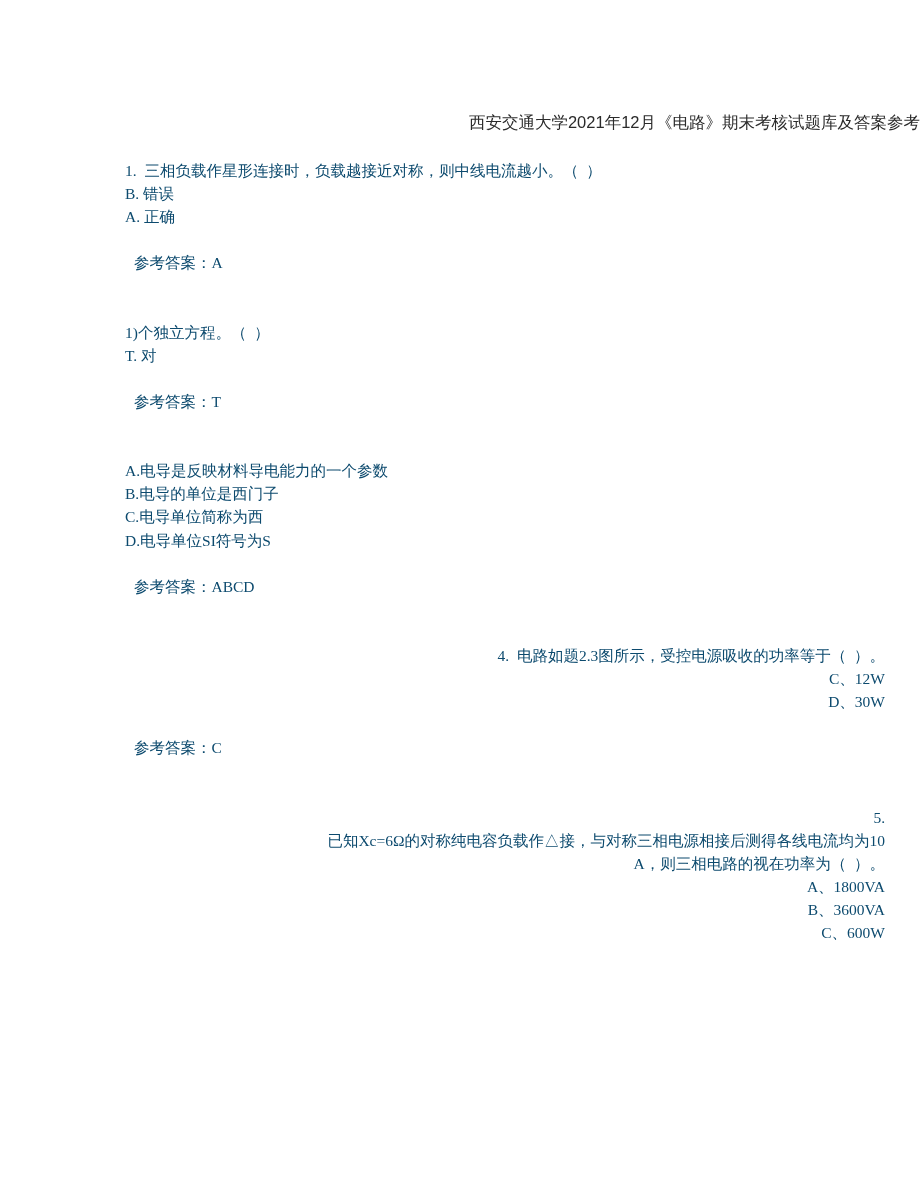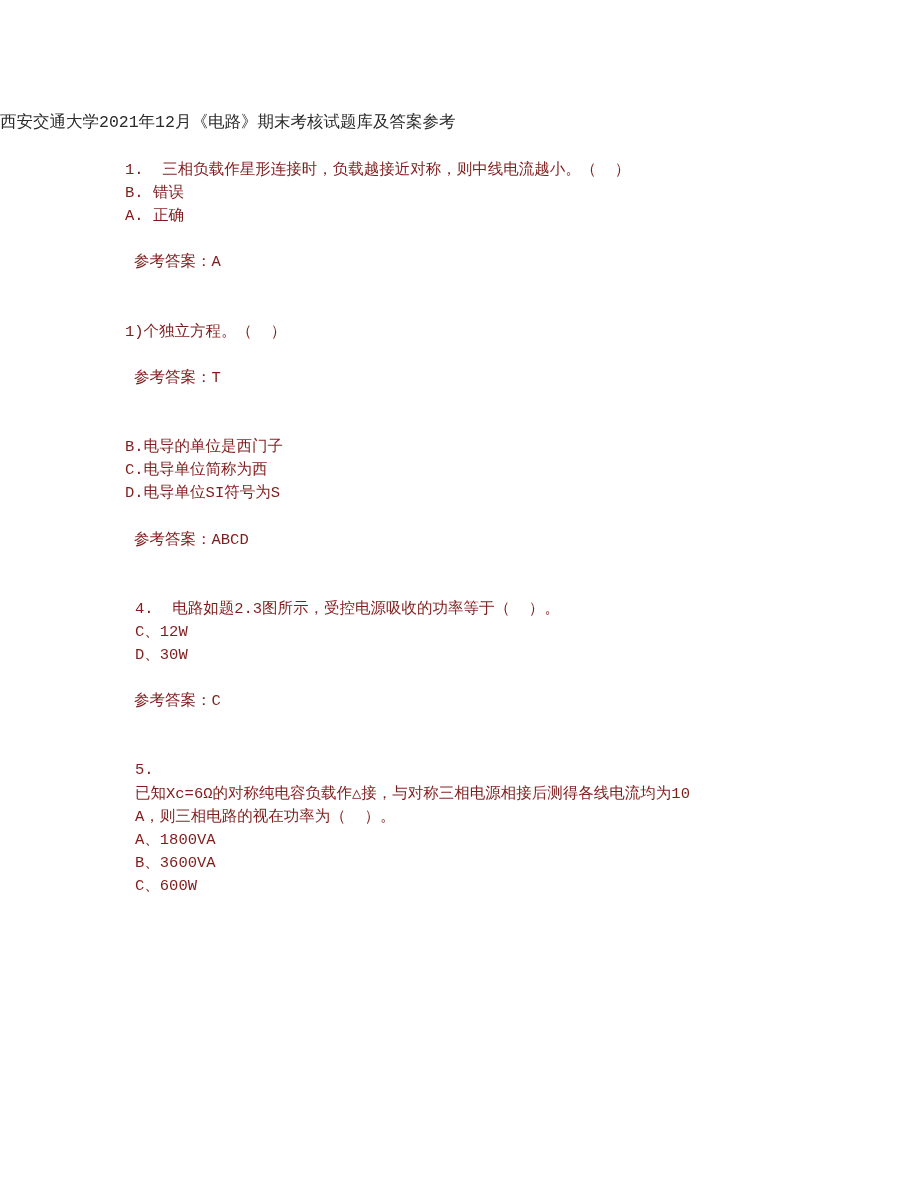--- a/index.html
+++ b/index.html
@@ -13,67 +13,69 @@
     height: 1191px;
     background: #ffffff;
     overflow: hidden;
     color: #1d1d1d;
   }
   .doc-title {
     position: absolute;
     top: 111px;
     left: 0;
     width: 920px;
-    text-align: left;
-    font-family: Liberation Mono, monospace;
+    text-align: right;
+    font-family: Liberation Sans, sans-serif;
     font-size: 16.5px;
     line-height: 23px;
     color: #2b2b2b;
     white-space: pre;
   }
   .content {
     position: absolute;
     top: 159px;
     left: 125px;
     width: 760px;
-    font-family: Liberation Mono, monospace;
+    font-family: Liberation Serif, serif;
     font-size: 15.5px;
     line-height: 23.1px;
-    color: #7f1d1d;
+    color: #0c4a6e;
   }
   .ln {
     min-height: 23.1px;
     white-space: pre;
   }
   .ln.answer { padding-left: 9px; }
-  .ln.ind    { padding-left: 10px; }
+  .ln.ind    { padding-left: 10px; text-align: right; }
 </style>
 </head>
 <body>
 
 <div class="page">
 
   <div class="doc-title">西安交通大学2021年12月《电路》期末考核试题库及答案参考</div>
 
   <div class="content">
 
     <div class="ln stem">1.  三相负载作星形连接时，负载越接近对称，则中线电流越小。（  ）</div>
     <div class="ln option">B. 错误</div>
     <div class="ln option">A. 正确</div>
     <div class="ln blank"></div>
     <div class="ln answer"><span>参考答案：</span><span>A</span></div>
     <div class="ln blank"></div>
     <div class="ln blank"></div>
 
     <div class="ln stem">1)个独立方程。（  ）</div>
+    <div class="ln option">T. 对</div>
     <div class="ln blank"></div>
     <div class="ln answer"><span>参考答案：</span><span>T</span></div>
     <div class="ln blank"></div>
     <div class="ln blank"></div>
 
+    <div class="ln option">A.电导是反映材料导电能力的一个参数</div>
     <div class="ln option">B.电导的单位是西门子</div>
     <div class="ln option">C.电导单位简称为西</div>
     <div class="ln option">D.电导单位SI符号为S</div>
     <div class="ln blank"></div>
     <div class="ln answer"><span>参考答案：</span><span>ABCD</span></div>
     <div class="ln blank"></div>
     <div class="ln blank"></div>
 
     <div class="ln stem ind">4.  电路如题2.3图所示，受控电源吸收的功率等于（  ）。</div>
     <div class="ln option ind">C、12W</div>

